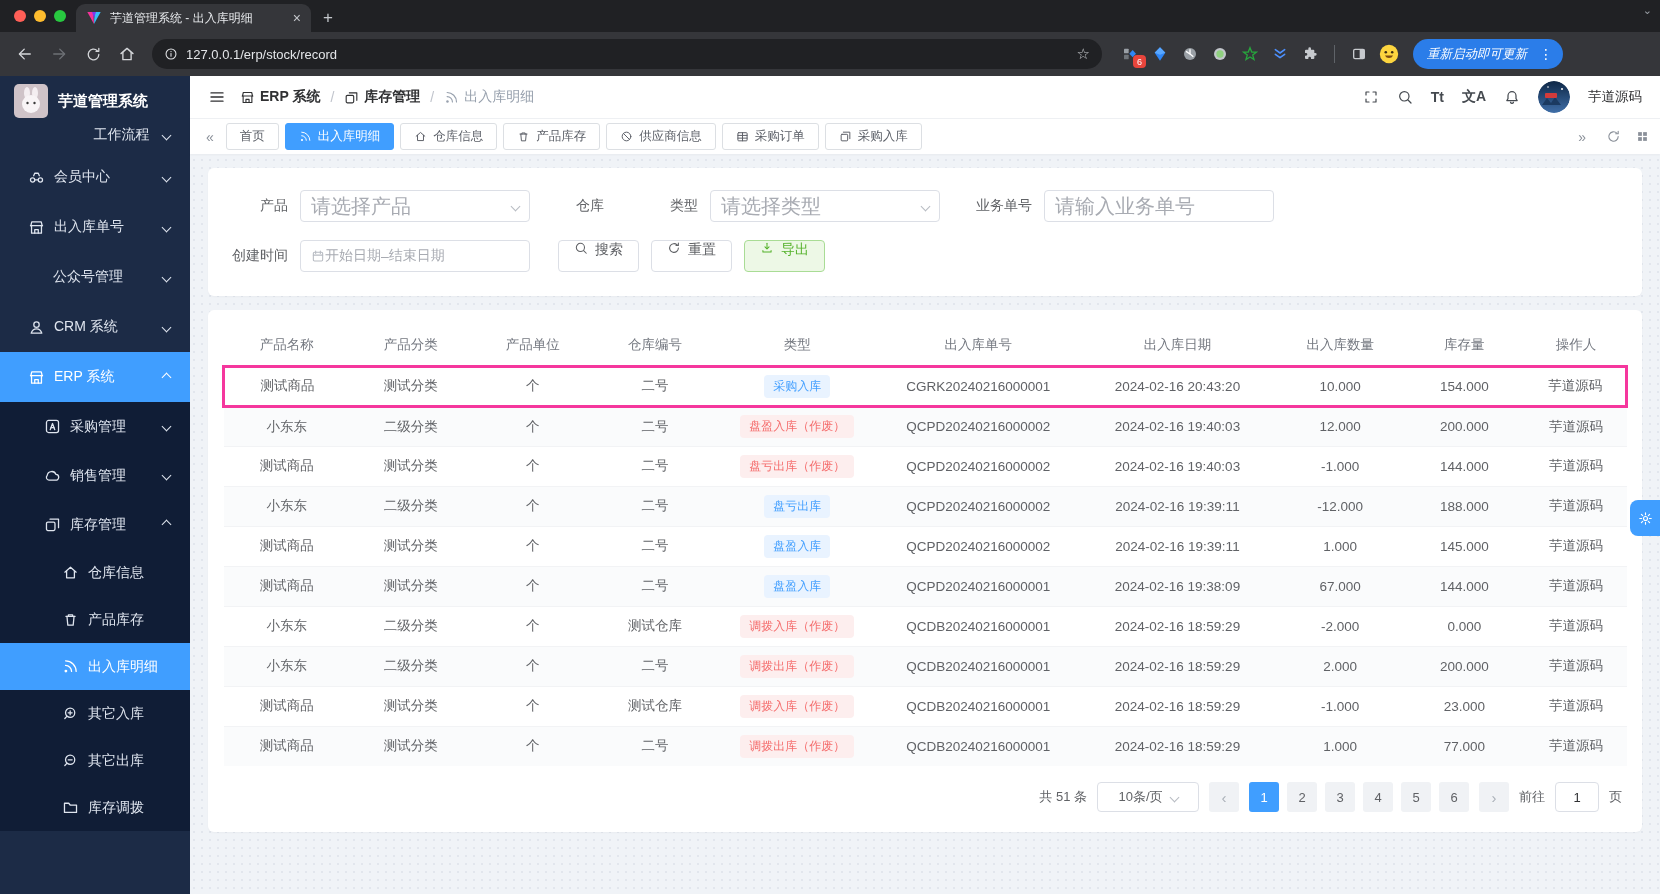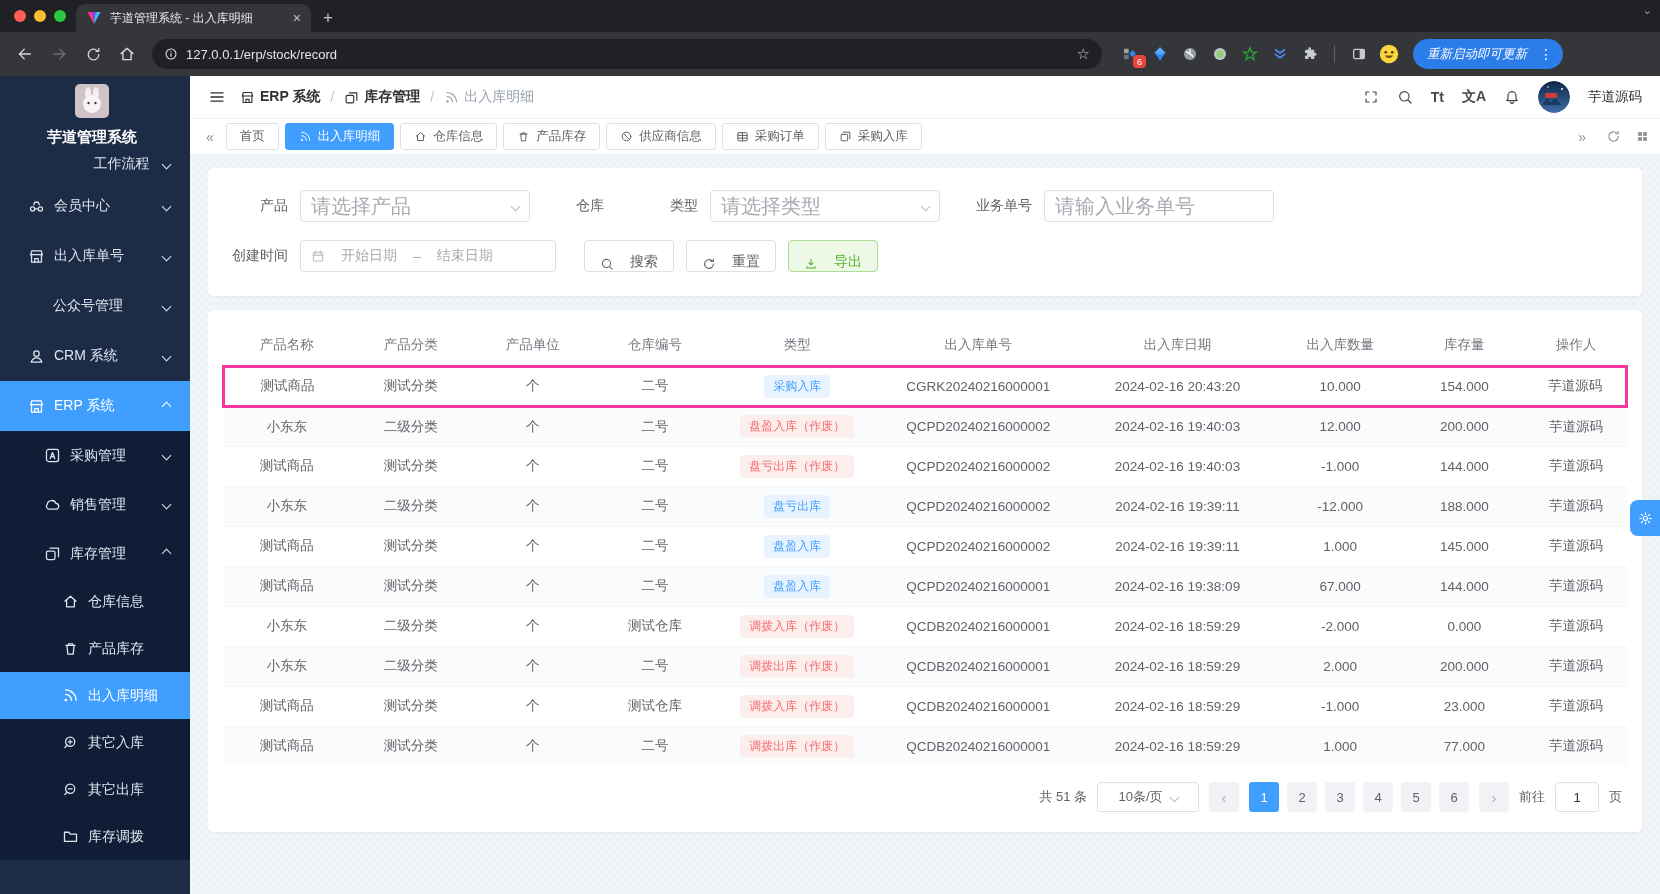--- a/index.html
+++ b/index.html
@@ -31,21 +31,21 @@
   .exts{ display:flex; align-items:center; gap:10px; margin-left:8px; }
   .ext{ position:relative; width:20px; height:20px; display:flex; align-items:center; justify-content:center; }
   .ext .badge{ position:absolute; right:-6px; bottom:-4px; background:#e8453c; color:#fff; font-size:9px; min-width:13px; height:13px; border-radius:4px; display:flex; align-items:center; justify-content:center; padding:0 2px; }
   .ext-div{ width:1px; height:18px; background:#5f6368; margin:0 4px; }
   .update-pill{ background:#2b7de9; color:#fff; height:30px; border-radius:15px; display:flex; align-items:center; gap:8px; padding:0 6px 0 14px; font-size:12.5px; margin-left:10px; white-space:nowrap;font-style:italic; }
   .update-pill .kebab{ font-size:14px; padding:0 4px; }
 
   
   .app{ display:flex; height:818px; background:#eef1f6; }
   .sidebar{ width:190px; background:var(--side-bg); color:#dfe5ef; flex:none; overflow:hidden; }
-  .logo-row{ display:flex; align-items:center; gap:10px; padding:8px 20px 6px 14px;flex-direction:column; }
+  .logo-row{ display:flex; align-items:center; gap:10px; padding:8px 20px 6px 14px; }
   .logo-row .app-title{ color:#fff; font-size:15px; font-weight:bold; white-space:nowrap; }
   .side-item{ height:50px; display:flex; align-items:center; gap:9px; padding-left:28px; position:relative; font-size:14px; cursor:default; white-space:nowrap; }
   .side-item .chev{ position:absolute; right:20px; }
   .side-item.l1.noicon{ padding-left:53px; }
   .side-item.l2{ padding-left:44px; height:49px; }
   .side-item.l3{ padding-left:62px; height:47px; }
   .side-item.in-sub{ background:var(--side-sub); }
   .side-item.active{ background:var(--accent); color:#fff; }
   .side-item.first-clip{ height:34px; margin-top:-6px;justify-content:center; }
   .side-item .ic{ width:17px; height:17px; }
@@ -73,23 +73,23 @@
 
   .content{ padding:14px 18px 0; flex:1; overflow:hidden; }
   .card{ background:#fff; border-radius:6px; box-shadow:0 1px 2px rgba(0,0,0,.03); }
   .filter-card{ padding:22px 18px 6px; margin-bottom:14px; }
   .frow{ display:flex; align-items:center; margin-bottom:18px; }
   .flabel{ width:74px; text-align:right; padding-right:12px; color:#606266; font-size:14px; flex:none; white-space:nowrap; }
   .sel,.inp,.daterange{ height:32px; border:1px solid var(--border); border-radius:4px; background:#fff; display:flex; align-items:center; padding:0 10px; font-size:14px; color:var(--muted); }
   .sel input,.inp input{ border:none; outline:none; flex:1; font-size:20px; color:#303133; background:transparent; min-width:0; }
   .sel input::placeholder,.inp input::placeholder,.daterange .ph{ color:var(--muted); }
   .sel .chev{ color:#b7bbc2; margin-left:6px; }
-  .daterange{ gap:16px; width:256px; color:var(--muted);}
+  .daterange{ gap:0; width:230px; color:var(--muted);}
   .daterange .ic{ width:14px; height:14px; color:#b7bbc2; }
-  .btn{ height:32px; border:1px solid var(--border); border-radius:4px; background:#fff; color:#606266; font-size:14px; display:inline-flex; align-items:flex-end; gap:16px; padding:0 15px; margin-left:12px; }
+  .btn{ height:32px; border:1px solid var(--border); border-radius:4px; background:#fff; color:#606266; font-size:14px; display:inline-flex; align-items:flex-start; gap:7px; padding:0 15px; margin-left:12px; }
   .btn .ic{ width:14px; height:14px; }
   .btn.export{ background:#edf8e6; border-color:#a9dc95; color:#55b22b;font-family:Liberation Serif, serif; }
 
   .table-card{ padding:16px 14px 4px; }
   table{ width:100%; border-collapse:collapse; table-layout:fixed; }
   th{ color:#747880; font-weight:500; font-size:13.5px; height:40px; }
   td{ color:#606266; font-size:13.5px; height:40px; text-align:center; overflow:hidden; white-space:nowrap; }
   th{ text-align:center; }
   tbody tr{ border-top:1px solid #f2f3f5; }
   tbody tr:nth-child(even){ background:#fafbfc; }

